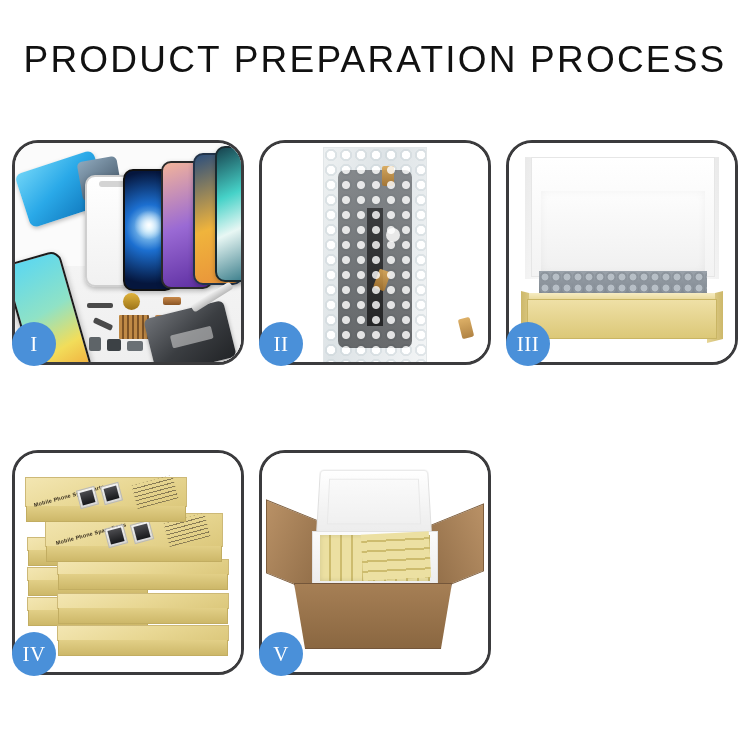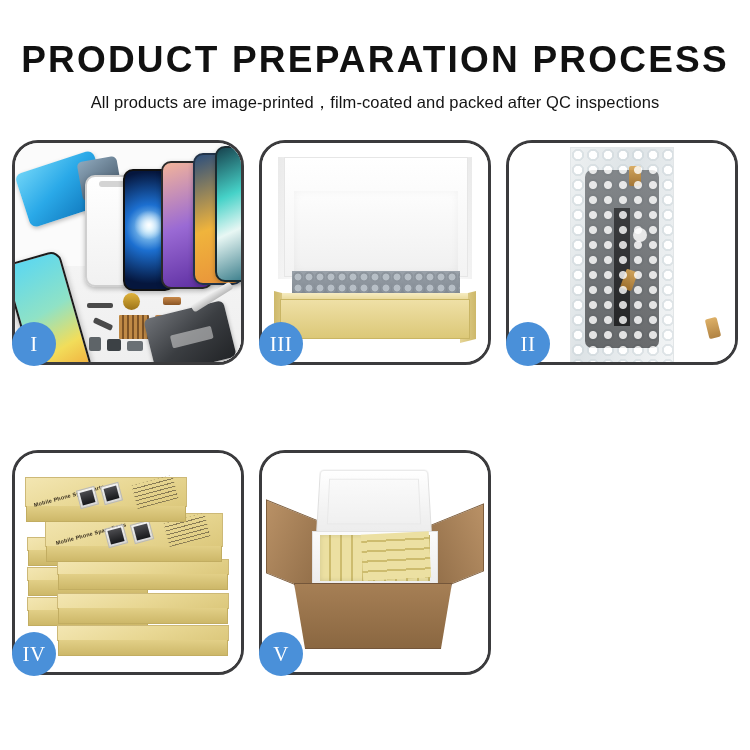--- a/index.html
+++ b/index.html
@@ -8,21 +8,21 @@
     background:#ffffff;
     font-family:"Liberation Sans", sans-serif;
     overflow:hidden;
     position:relative;
   }
 
   
   .header { width:750px; padding-top:38px; text-align:center; }
   .title {
     font-size:37px;
-    font-weight:700;
+    font-weight:400;
     letter-spacing:2.2px;
     color:#111111;
     line-height:44px;
     white-space:nowrap;
   }
   .subtitle {
     font-size:16.5px;
     font-weight:400;
     color:#141414;
     letter-spacing:0.1px;
@@ -330,21 +330,20 @@
     clip-path:polygon(0 40%,100% 0,100% 62%,0 100%);
   }
   .p6 .tape-a { position:absolute; left:50px; top:96px; width:14px; height:18px; background:#8d6e49; opacity:.8; }
   .p6 .tape-b { position:absolute; left:48px; top:152px; width:14px; height:17px; background:#8d6e49; opacity:.8; }
 </style>
 </head>
 <body>
 
 <div class="header">
   <div class="title">PRODUCT PREPARATION PROCESS</div>
-  <div class="subtitle">All products are image-printed，film-coated and packed after QC inspections</div>
 </div>
 
 <div class="grid">
 
   <div class="panel">
     <div class="panel-inner p1">
       <div class="floor"></div>
       <div class="film-blue"></div>
       <div class="scr scr-a"></div>
       <div class="scr scr-b"></div>
@@ -364,50 +363,50 @@
         <div class="pt" style="left:40px;top:52px;width:16px;height:10px;background:#6a7075;"></div>
         <div class="pt copper" style="left:62px;top:46px;width:20px;height:7px;"></div>
       </div>
       <div class="backplate"></div>
       <div class="tweezer"></div>
     </div>
     <div class="badge">I</div>
   </div>
 
   <div class="panel">
+    <div class="panel-inner p2">
+      <div class="bubble-bag">
+        <div class="inner-part"></div>
+        <div class="flex-strip"></div>
+        <div class="conn"></div>
+        <div class="tape t1"></div>
+        <div class="tape t2"></div>
+        <div class="tape t3"></div>
+        <div class="sheen"></div>
+      </div>
+    </div>
+    <div class="badge">II</div>
+  </div>
+
+  <div class="panel">
     <div class="panel-inner p3">
       <div class="lid-flapL"></div>
       <div class="lid-flapR"></div>
       <div class="lid-back"></div>
       <div class="foam"></div>
       <div class="bubble-layer"></div>
       <div class="box-left"></div>
       <div class="box-right"></div>
       <div class="box-rim"></div>
       <div class="box-front"></div>
     </div>
     <div class="badge">III</div>
   </div>
 
   <div class="panel">
-    <div class="panel-inner p2">
-      <div class="bubble-bag">
-        <div class="inner-part"></div>
-        <div class="flex-strip"></div>
-        <div class="conn"></div>
-        <div class="tape t1"></div>
-        <div class="tape t2"></div>
-        <div class="tape t3"></div>
-        <div class="sheen"></div>
-      </div>
-    </div>
-    <div class="badge">II</div>
-  </div>
-
-  <div class="panel">
     <div class="panel-inner">
       <div class="stack">
 
         <div class="sbox" style="left:4px;  top:70px;  width:122px; height:14px;">
             <div class="top"></div>
             <div class="side"></div>
           </div>
         <div class="sbox" style="left:4px;  top:100px; width:122px; height:14px;">
             <div class="top"></div>
             <div class="side"></div>

